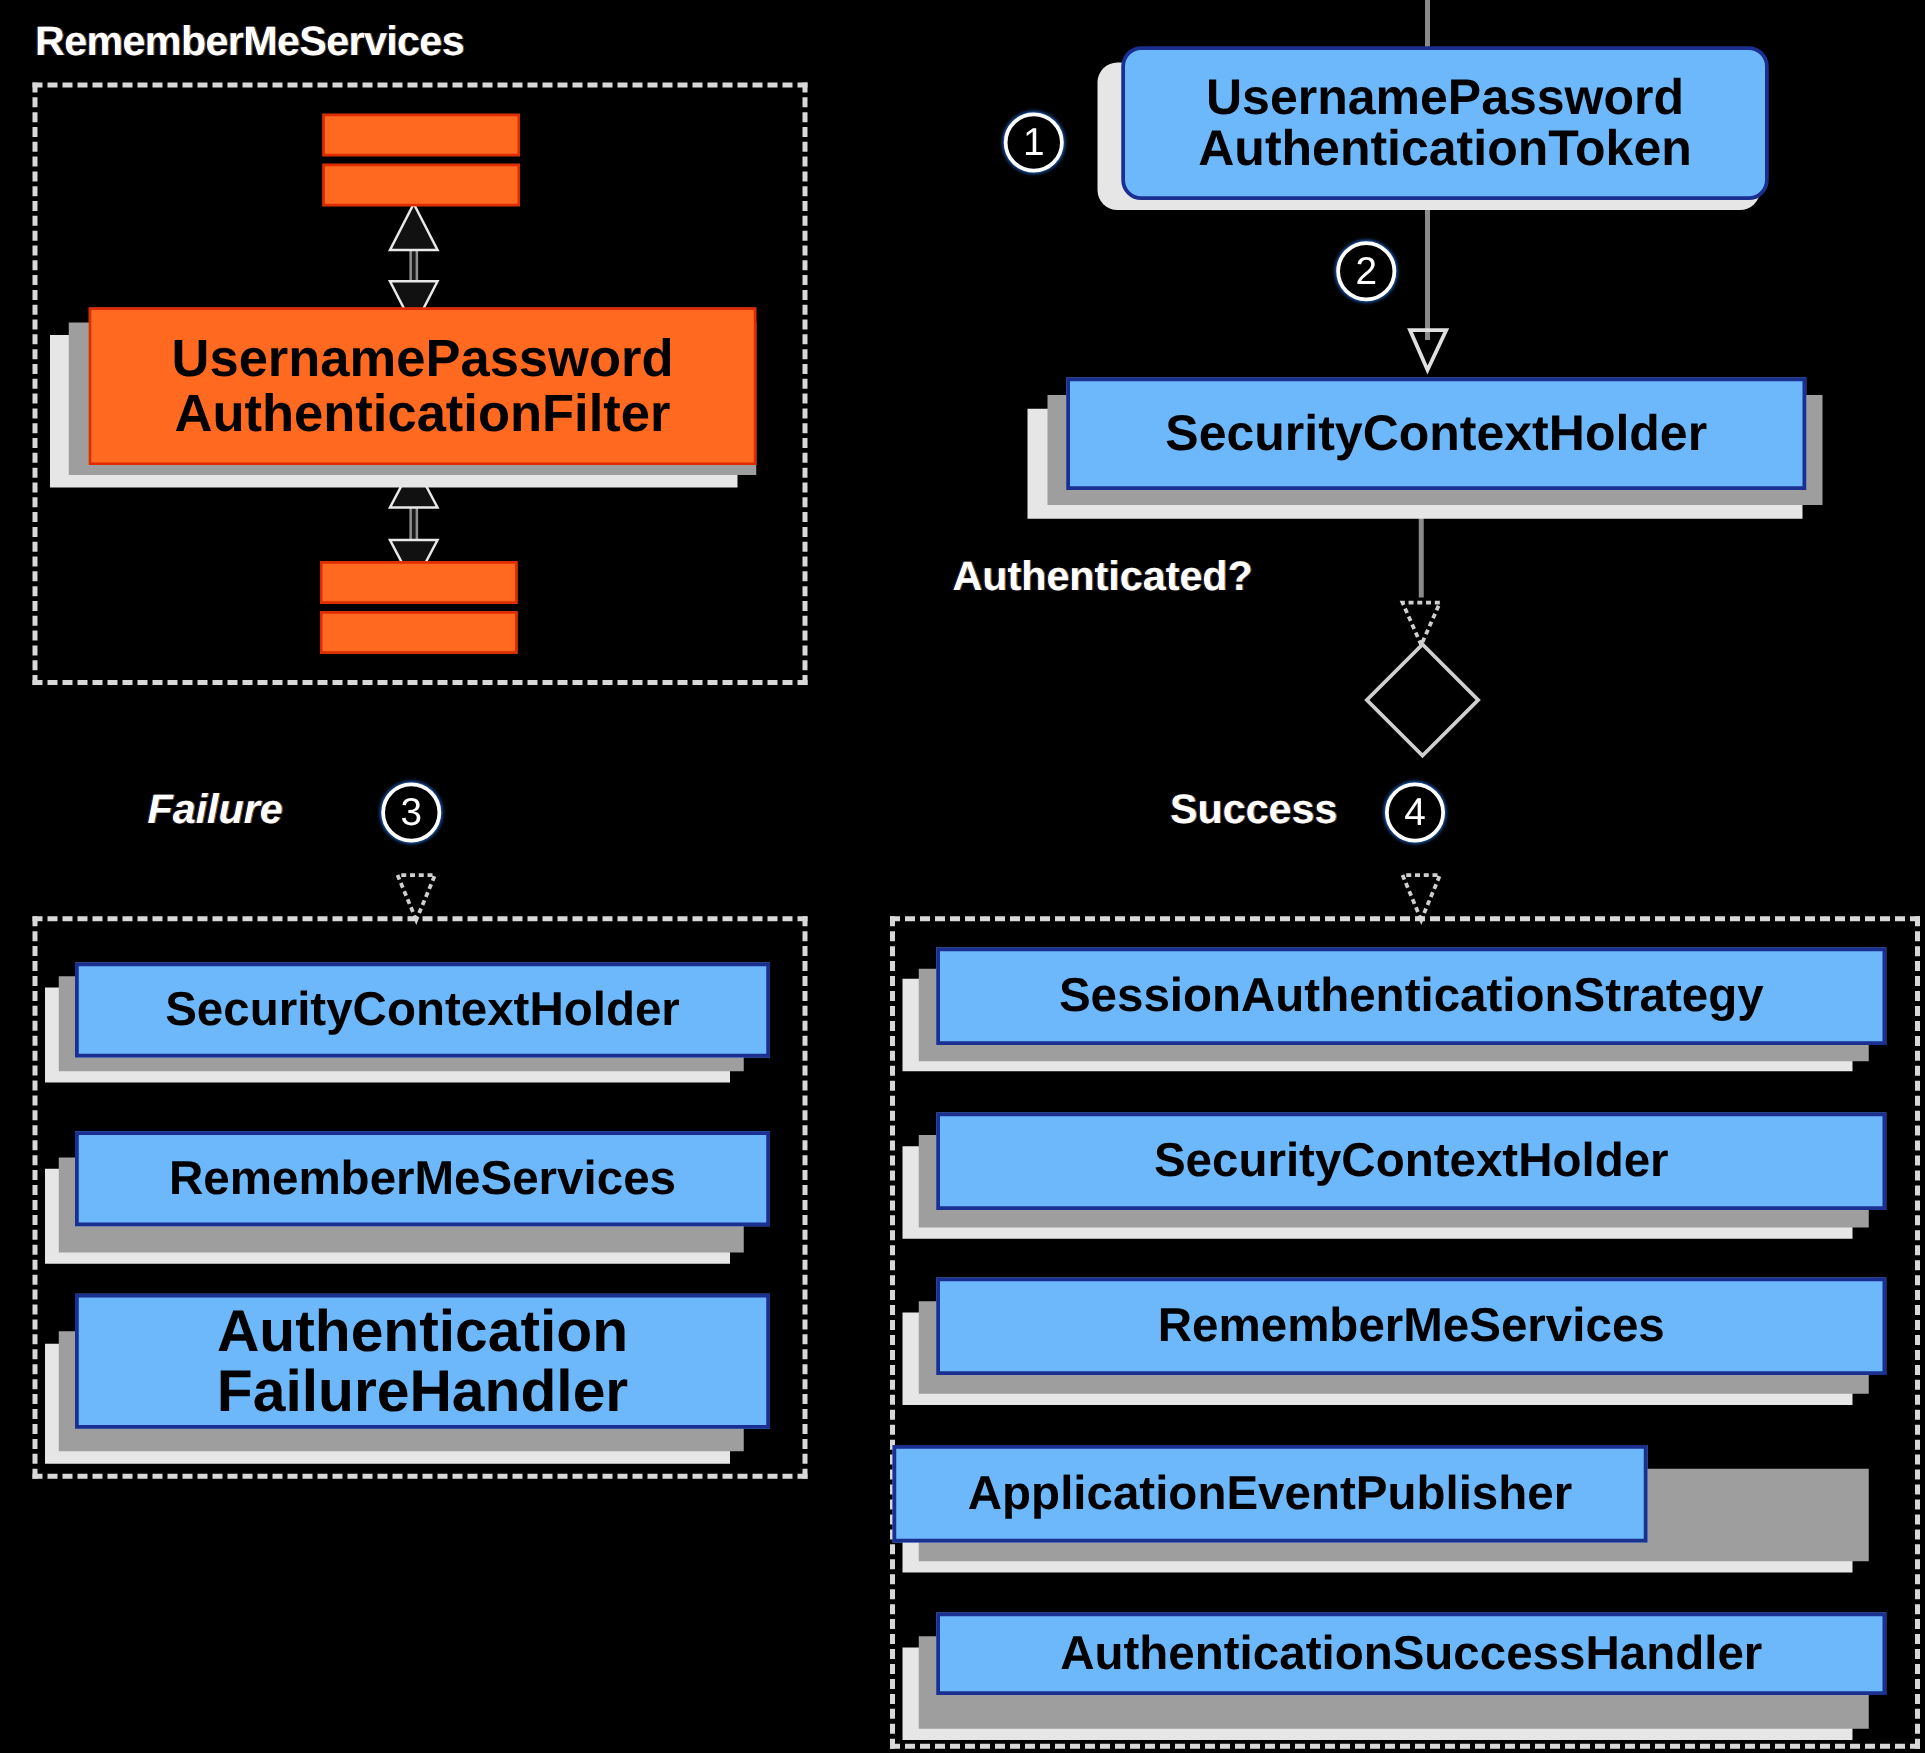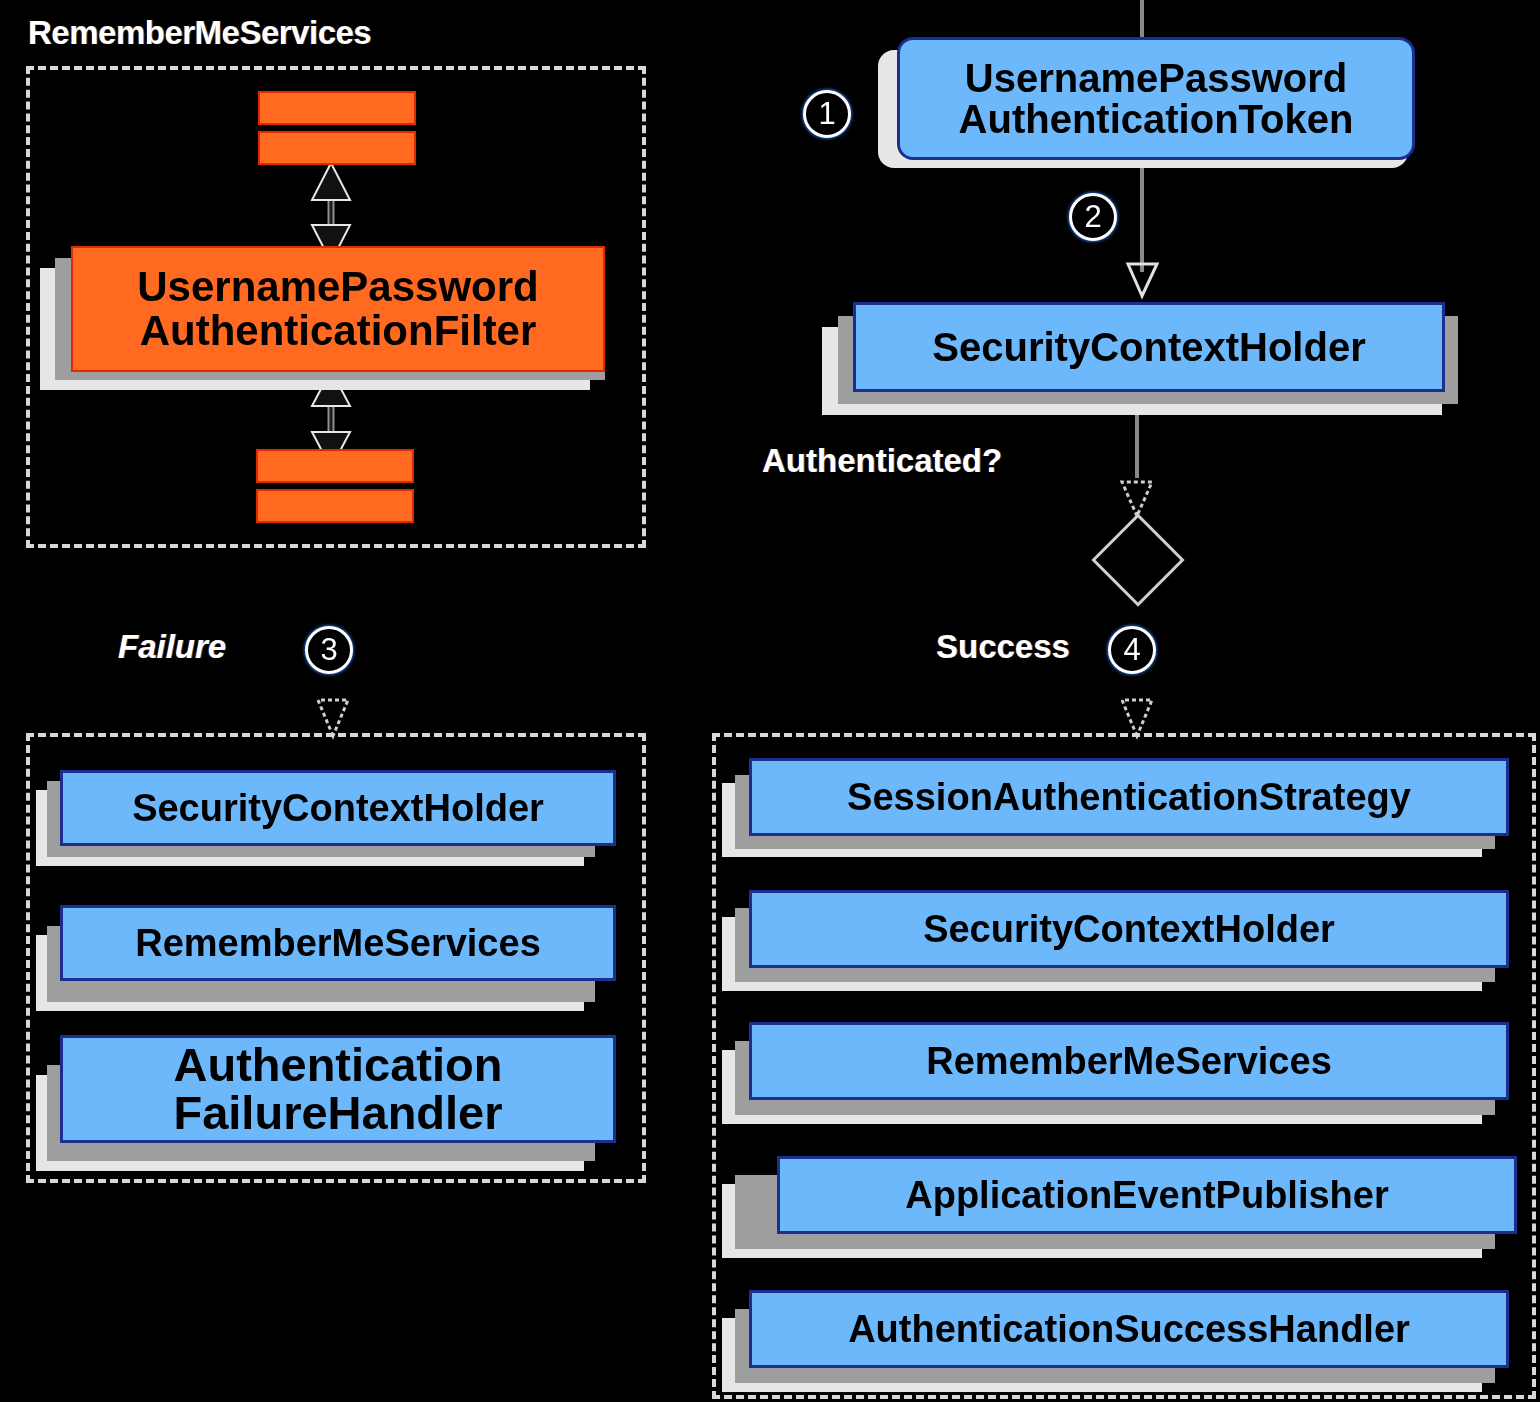--- a/index.html
+++ b/index.html
@@ -216,19 +216,19 @@
   <div class="abs shadow-light" style="left:722px; top:917px; width:760px; height:74px;"></div>
   <div class="abs shadow-dark" style="left:735px; top:908px; width:760px; height:74px;"></div>
   <div class="abs blue-box" style="left:749px; top:890px; width:760px; height:78px; font-size:38px;">SecurityContextHolder</div>
 
   <div class="abs shadow-light" style="left:722px; top:1050px; width:760px; height:74px;"></div>
   <div class="abs shadow-dark" style="left:735px; top:1041px; width:760px; height:74px;"></div>
   <div class="abs blue-box" style="left:749px; top:1022px; width:760px; height:78px; font-size:38px;">RememberMeServices</div>
 
   <div class="abs shadow-light" style="left:722px; top:1184px; width:760px; height:74px;"></div>
   <div class="abs shadow-dark" style="left:735px; top:1175px; width:760px; height:74px;"></div>
-  <div class="abs blue-box" style="left:777px; top:1156px; width:740px; height:78px; font-size:38px;">ApplicationEventPublisher</div>
+  <div class="abs blue-box" style="left:714px; top:1156px; width:604px; height:78px; font-size:38px;">ApplicationEventPublisher</div>
 
   <div class="abs shadow-light" style="left:722px; top:1318px; width:760px; height:74px;"></div>
   <div class="abs shadow-dark" style="left:735px; top:1309px; width:760px; height:74px;"></div>
-  <div class="abs blue-box" style="left:749px; top:1290px; width:760px; height:78px; font-size:38px;">AuthenticationSuccessHandler</div>
+  <div class="abs blue-box" style="left:749px; top:1290px; width:760px; height:66px; font-size:38px;">AuthenticationSuccessHandler</div>
 
 </div>
 
 </body></html>

